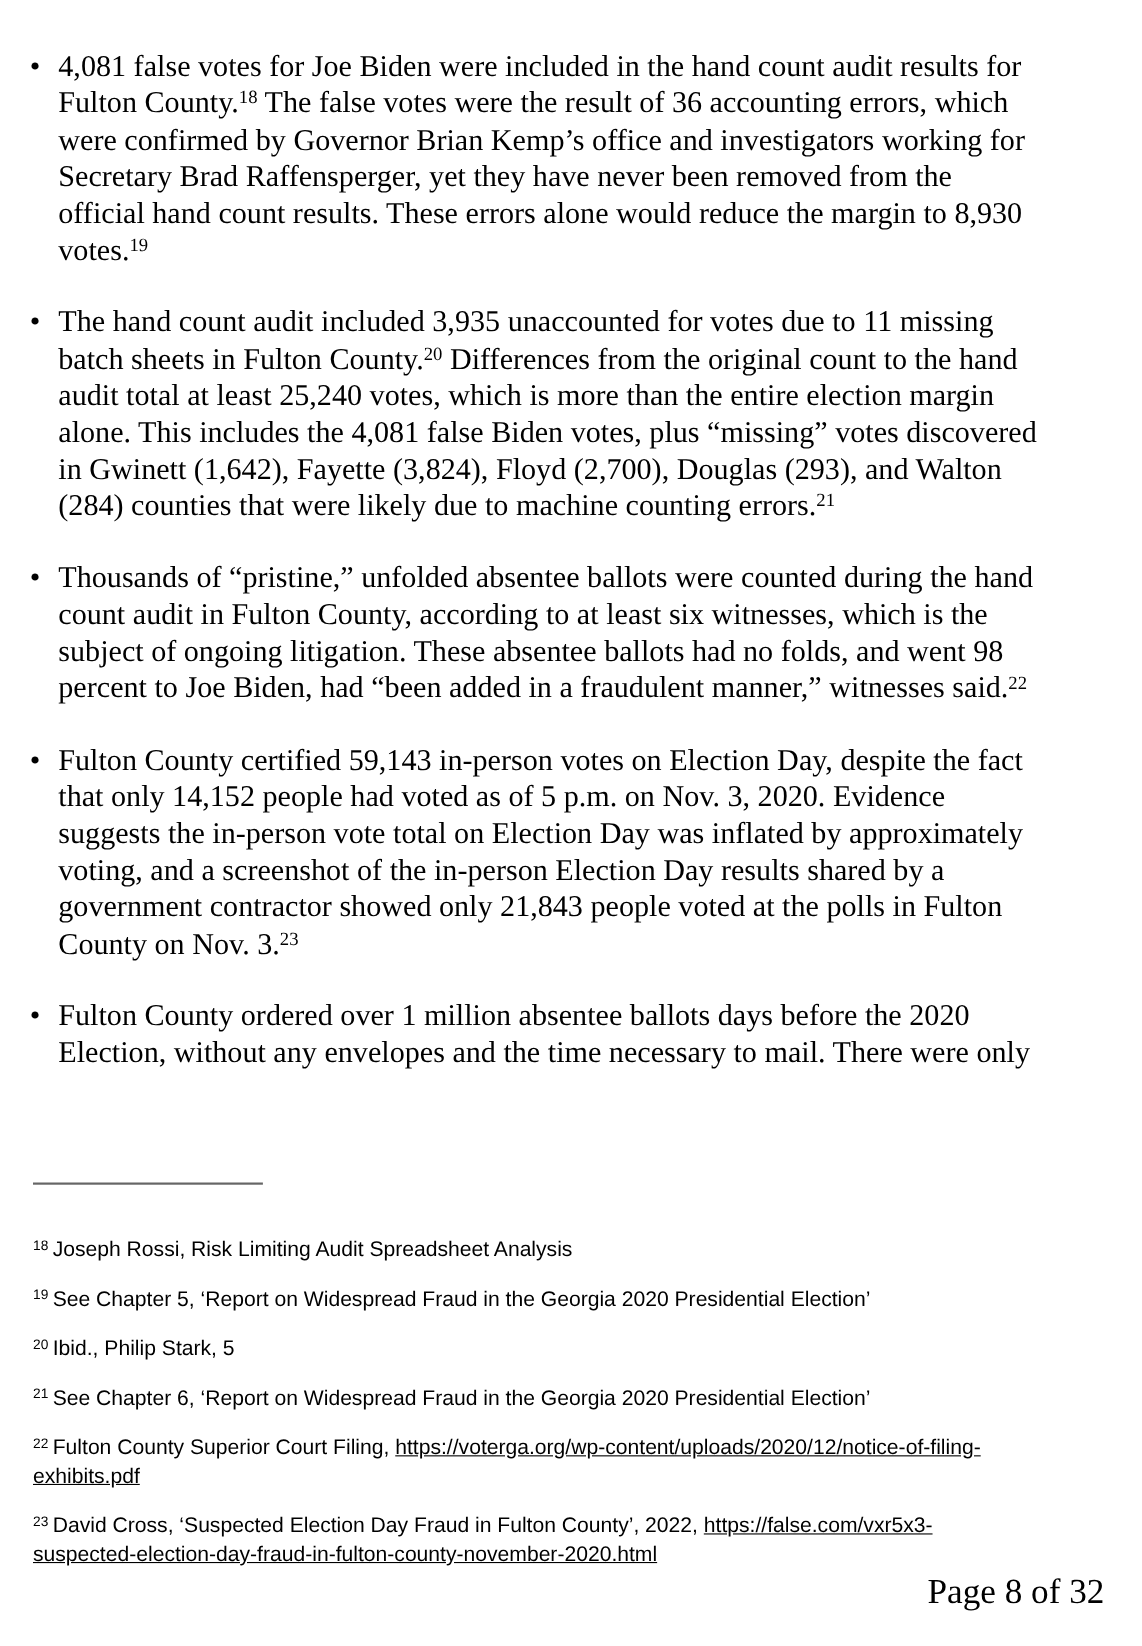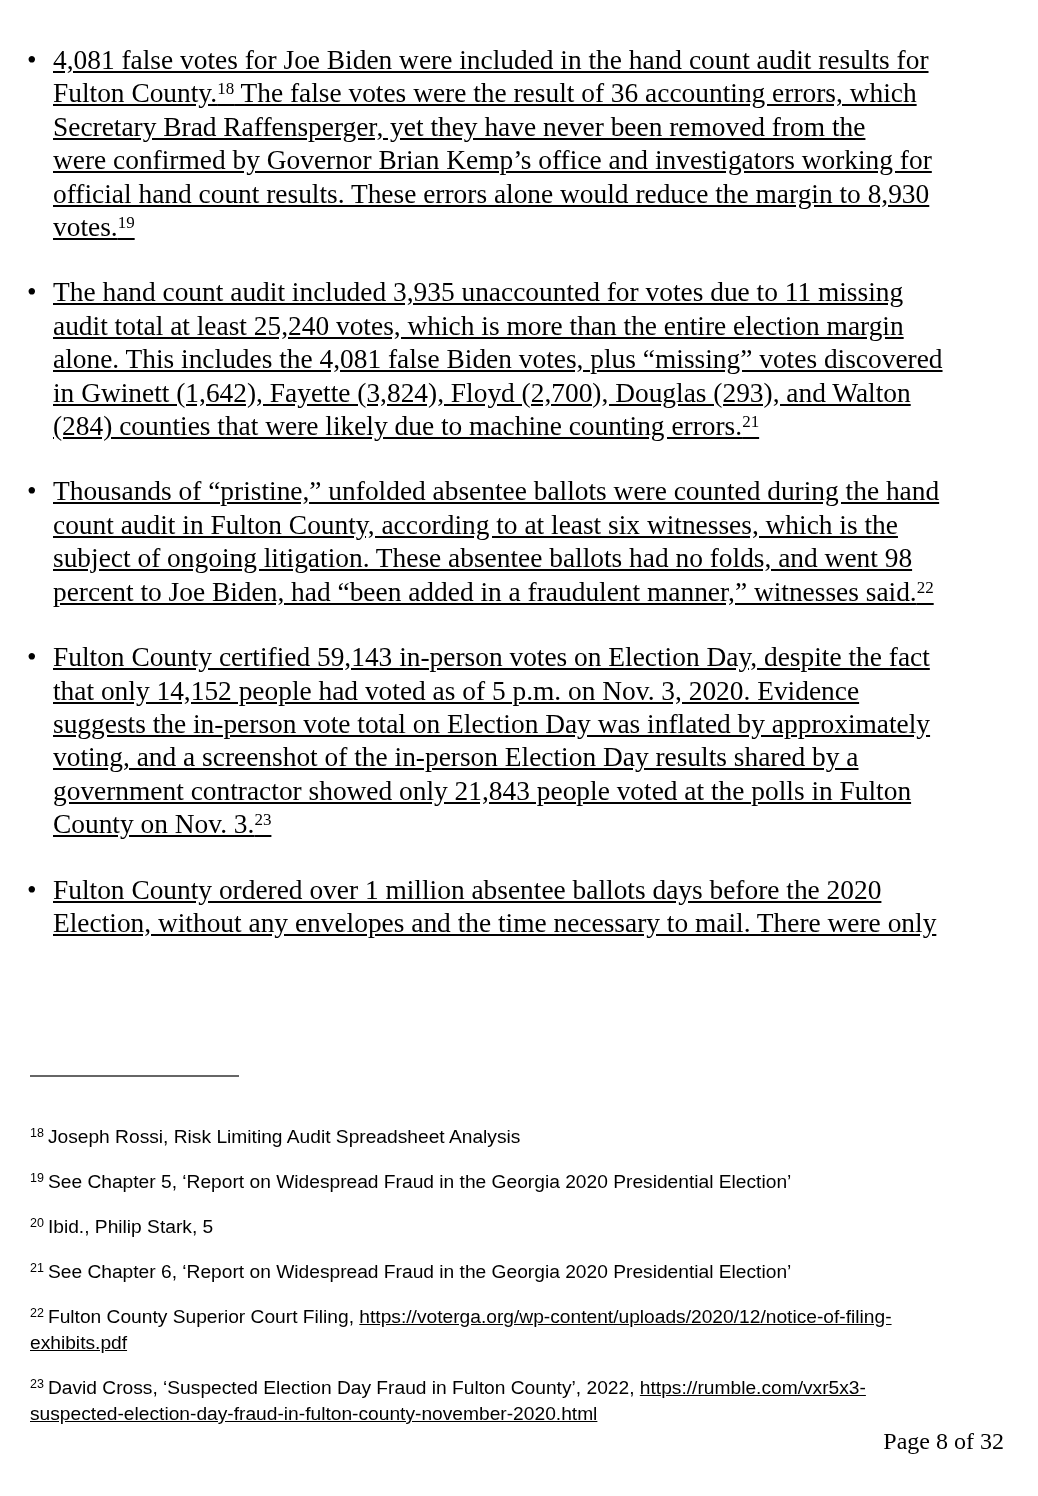--- a/index.html
+++ b/index.html
@@ -10,52 +10,53 @@
   .page { position: absolute; left: 0; top: 0; width: 1038px; height: 1496px; }
   .bullets { position: absolute; left: 0; top: 44px; width: 1038px; margin: 0; padding: 0; list-style: none; }
   .bullet-item {
     position: relative; padding-left: 53px; padding-right: 30px;
     font-family: "Liberation Serif", serif; font-size: 27.4px; line-height: 33.4px;
     margin-bottom: 32px;
   }
   .bullet-dot {
     position: absolute; left: 27px; top: 0; font-family: "Liberation Serif", serif;
   }
-  .bullet-line { display: block; white-space: nowrap; text-decoration: underline; }
+  .bullet-line { display: block; white-space: nowrap; }
   sup.fn { font-size: 17px; vertical-align: 8px; line-height: 0; }
   .rule { position: absolute; left: 30px; top: 1075px; width: 209px; height: 0; border-top: 2px solid #666; }
   .footnotes { position: absolute; left: 30px; top: 1124px; width: 980px; }
   .footnote {
     font-family: "Liberation Sans", sans-serif; font-size: 19.2px; line-height: 26px;
     margin-bottom: 19px; white-space: nowrap;
   }
   .footnote sup { font-size: 12.5px; vertical-align: 6px; line-height: 0; margin-right: 4px; }
   .footnote a { color: #000; text-decoration: underline; text-align: center; }
   .page-number {
     position: absolute; right: 34px; top: 1428px;
-    font-family: "Liberation Serif", serif; font-size: 24px;
+    font-family: "Liberation Serif", serif; font-size: 32px;
   }
 </style>
 </head>
 <body>
 
 <div class="page">
   <ul class="bullets" id="bullets">
       <li class="bullet-item">
         <span class="bullet-dot">•</span>
         <span class="bullet-line">4,081 false votes for Joe Biden were included in the hand count audit results for</span>
         <span class="bullet-line">Fulton County.<sup class="fn">18</sup> The false votes were the result of 36 accounting errors, which</span>
+        <span class="bullet-line">were confirmed by Governor Brian Kemp’s office and investigators working for</span>
         <span class="bullet-line">Secretary Brad Raffensperger, yet they have never been removed from the</span>
-        <span class="bullet-line">were confirmed by Governor Brian Kemp’s office and investigators working for</span>
         <span class="bullet-line">official hand count results. These errors alone would reduce the margin to 8,930</span>
         <span class="bullet-line">votes.<sup class="fn">19</sup></span>
       </li>
       <li class="bullet-item">
         <span class="bullet-dot">•</span>
         <span class="bullet-line">The hand count audit included 3,935 unaccounted for votes due to 11 missing</span>
+        <span class="bullet-line">batch sheets in Fulton County.<sup class="fn">20</sup> Differences from the original count to the hand</span>
         <span class="bullet-line">audit total at least 25,240 votes, which is more than the entire election margin</span>
         <span class="bullet-line">alone. This includes the 4,081 false Biden votes, plus “missing” votes discovered</span>
         <span class="bullet-line">in Gwinett (1,642), Fayette (3,824), Floyd (2,700), Douglas (293), and Walton</span>
         <span class="bullet-line">(284) counties that were likely due to machine counting errors.<sup class="fn">21</sup></span>
       </li>
       <li class="bullet-item">
         <span class="bullet-dot">•</span>
         <span class="bullet-line">Thousands of “pristine,” unfolded absentee ballots were counted during the hand</span>
         <span class="bullet-line">count audit in Fulton County, according to at least six witnesses, which is the</span>
         <span class="bullet-line">subject of ongoing litigation. These absentee ballots had no folds, and went 98</span>
@@ -76,16 +77,16 @@
         <span class="bullet-line">Election, without any envelopes and the time necessary to mail. There were only</span>
       </li>
     </ul>
   <div class="rule"></div>
   <div class="footnotes" id="footnotes">
       <div class="footnote"><sup>18</sup><span>Joseph Rossi, Risk Limiting Audit Spreadsheet Analysis</span></div>
       <div class="footnote"><sup>19</sup><span>See Chapter 5, ‘Report on Widespread Fraud in the Georgia 2020 Presidential Election’</span></div>
       <div class="footnote"><sup>20</sup><span>Ibid., Philip Stark, 5</span></div>
       <div class="footnote"><sup>21</sup><span>See Chapter 6, ‘Report on Widespread Fraud in the Georgia 2020 Presidential Election’</span></div>
       <div class="footnote"><sup>22</sup><span>Fulton County Superior Court Filing, </span><a>https://voterga.org/wp-content/uploads/2020/12/notice-of-filing-</a><br><a>exhibits.pdf</a></div>
-      <div class="footnote"><sup>23</sup><span>David Cross, ‘Suspected Election Day Fraud in Fulton County’, 2022, </span><a>https://rumble.com/vxr5x3-</a><br><a>suspected-election-day-fraud-in-fulton-county-november-2020.html</a></div>
+      <div class="footnote"><sup>23</sup><span>David Cross, ‘Suspected Election Day Fraud in Fulton County’, 2022, </span><a>https://false.com/vxr5x3-</a><br><a>suspected-election-day-fraud-in-fulton-county-november-2020.html</a></div>
     </div>
   <div class="page-number">Page 8 of 32</div>
 </div>
 
 </body></html>

